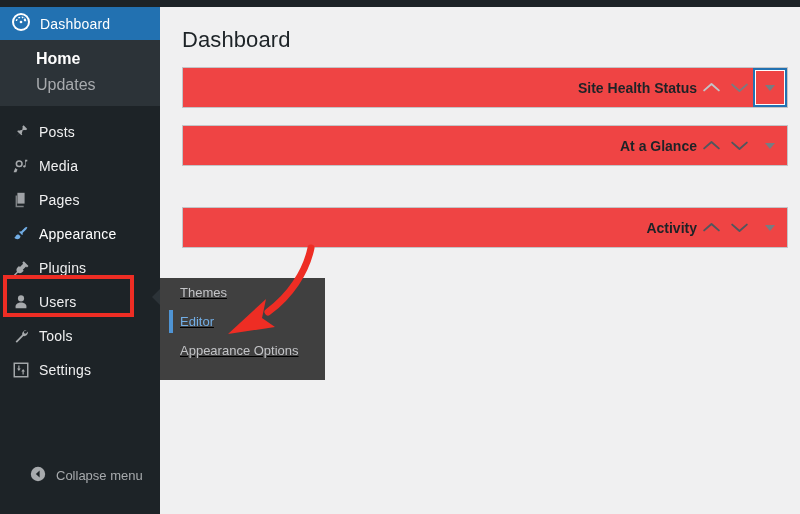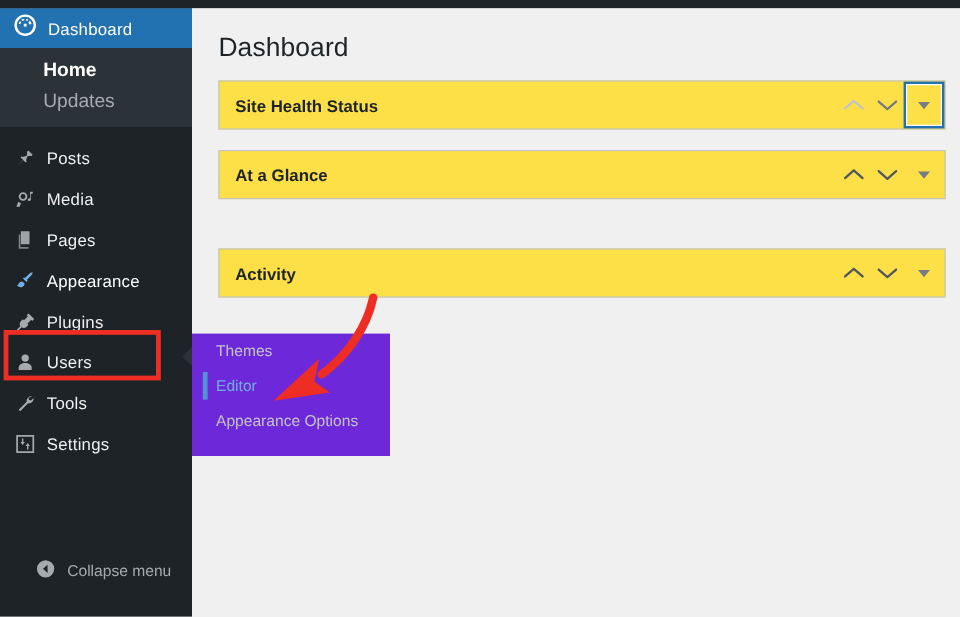--- a/index.html
+++ b/index.html
@@ -95,22 +95,23 @@
     font-size: 13px;
   }
   .collapse .mlabel { margin-left: 9px; }
   .collapse .ico svg { fill: #a7aaad; }
 
   
   .flyout {
     position: absolute;
     left: 160px; top: 278px;
     width: 165px; height: 102px;
-    background: #6d28d9;
+    background: #404040;
     z-index: 20;
+    text-decoration: underline;
   }
   .flyout .pointer {
     position: absolute;
     left: -8px; top: 11px;
     width: 0; height: 0;
     border-top: 8px solid transparent;
     border-bottom: 8px solid transparent;
     border-right: 8px solid #2c3338;
   }
   .flyout .fly-item {
@@ -143,23 +144,23 @@
     font-weight: normal;
     color: #1d2327;
     letter-spacing: .1px;
   }
 
   .panel {
     position: absolute;
     left: 22px;
     width: 606px;
     height: 41px;
-    background: #fde047;
+    background: #ef4444;
     border: 1px solid #c3c4c7;
-    display: flex; align-items: center;
+    display: flex; align-items: center; text-align: right;
   }
   .panel .ptitle {
     font-size: 14px;
     font-weight: bold;
     color: #1d2327;
     margin-left: 13px;
     flex: 1;
   }
   .panel .ctrls {
     display: flex; align-items: center;

